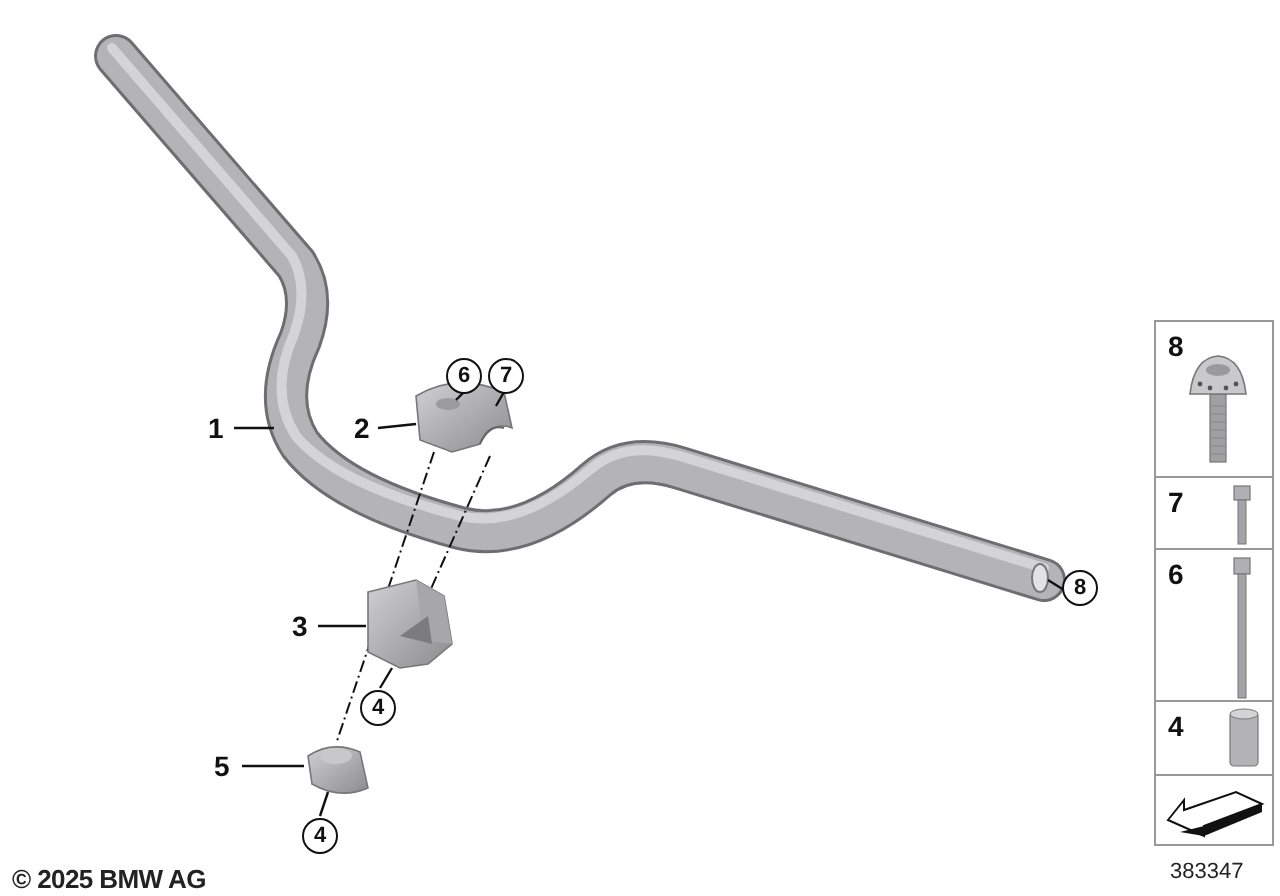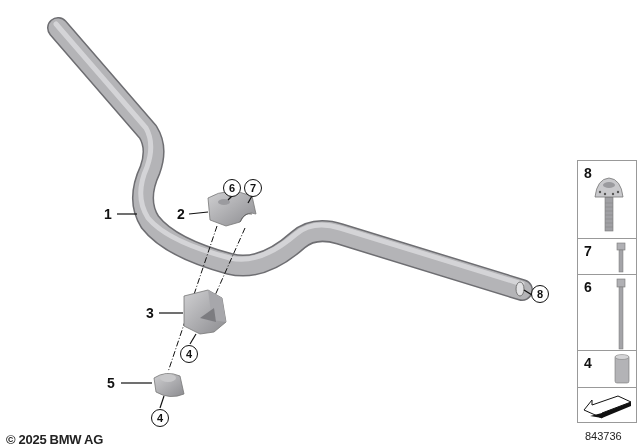--- a/index.html
+++ b/index.html
@@ -122,14 +122,14 @@
     </div>
     <div class="cell" style="top:227px;height:36px;">
       <svg width="60" height="36" style="position:absolute;left:0;top:0">
         <path d="M6 22 L14 12 L14 17 L40 8 L53 14 L24 25 L24 30 Z" fill="#fff" stroke="#111" stroke-width="1"></path>
         <path d="M12 28 L24 30 L53 18 L53 14 L24 25 Z" fill="#111"></path>
       </svg>
     </div>
   </div>
 
   <div class="copyright">© 2025 BMW AG</div>
-  <div class="diagram-id">843736</div>
+  <div class="diagram-id">383347</div>
 </div>
 
 </body></html>

